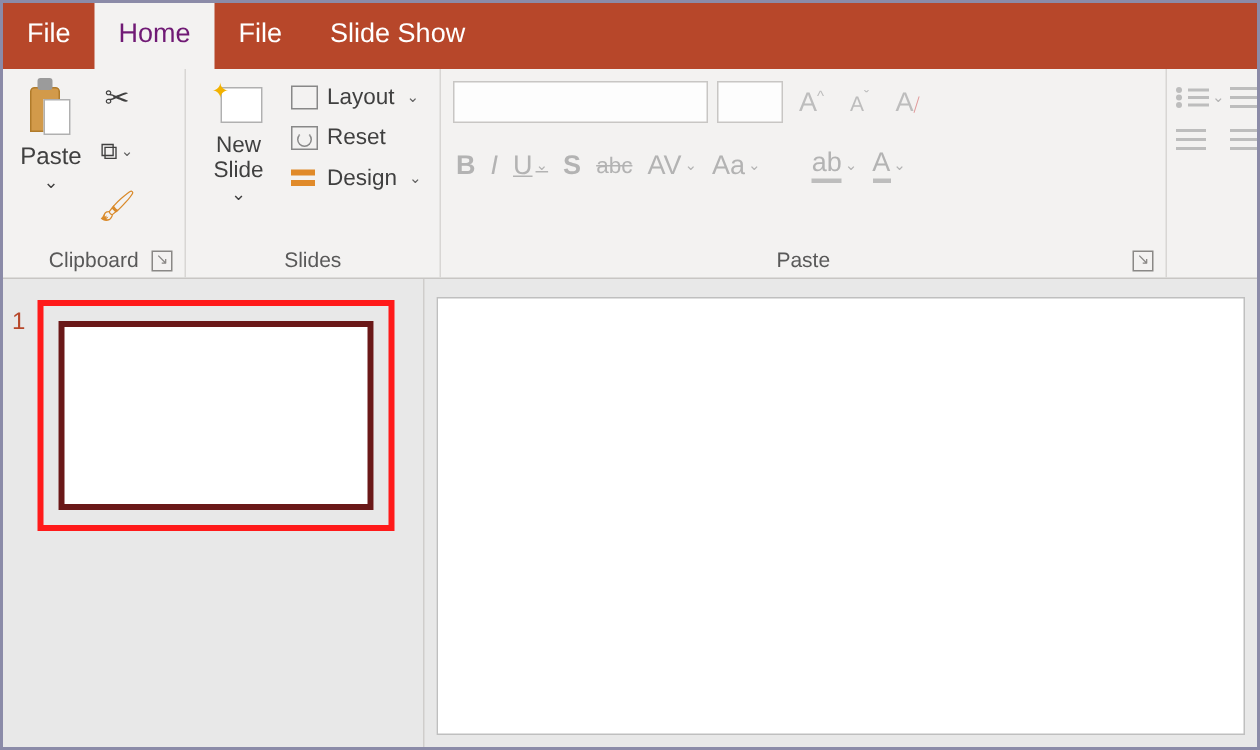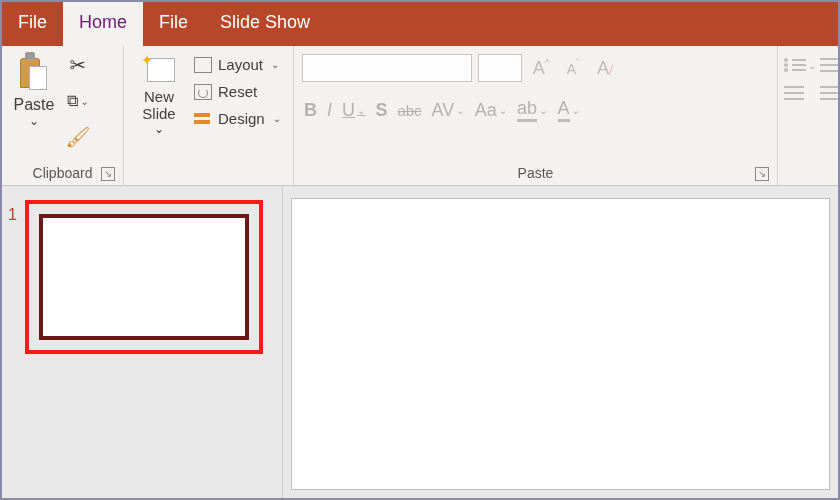--- a/index.html
+++ b/index.html
@@ -229,20 +229,23 @@
           <span class="slim-icon reset"></span>
           <span>Reset</span>
         </div>
         <div class="slim-btn">
           <span class="slim-icon section"></span>
           <span>Design</span>
           <span class="caret-sm">⌄</span>
         </div>
       </div>
     </div>
+    <div class="group-label-row">
+      <span>Slides</span>
+    </div>
   </div>
 
   <div class="group fontgrp">
     <div class="group-body" style="flex-direction:column; align-items:stretch;">
       <div class="font-row">
         <div class="font-name-box"></div>
         <div class="font-size-box"></div>
         <span class="ghost-btn"><span>A</span><span style="font-size:10px;vertical-align:super;">^</span></span>
         <span class="ghost-btn"><span style="font-size:14px;">A</span><span style="font-size:10px;vertical-align:super;">ˇ</span></span>
         <span class="ghost-btn"><span>A</span><span style="color:#e09a9a;font-size:12px;">⧸</span></span>
@@ -258,21 +261,21 @@
         <span class="fbtn" style="text-decoration:line-through;font-size:15px;">abc</span>
         <span class="fbtn">
             <span style="">AV</span>
             <span class="caret-sm">⌄</span>
           </span>
         <span class="fbtn">
             <span>Aa</span>
             <span class="caret-sm">⌄</span>
           </span>
         <span class="fbtn">
-            <span style="border-bottom:3px solid #bdbdbd;">ab</span>
+            <span style="border-bottom:3px solid #bdbdbd;margin-left:24px;">ab</span>
             <span class="caret-sm">⌄</span>
           </span>
         <span class="fbtn">
             <span style="border-bottom:3px solid #bdbdbd;">A</span>
             <span class="caret-sm">⌄</span>
           </span>
       </div>
     </div>
     <div class="group-label-row">
       <span>Paste</span>

